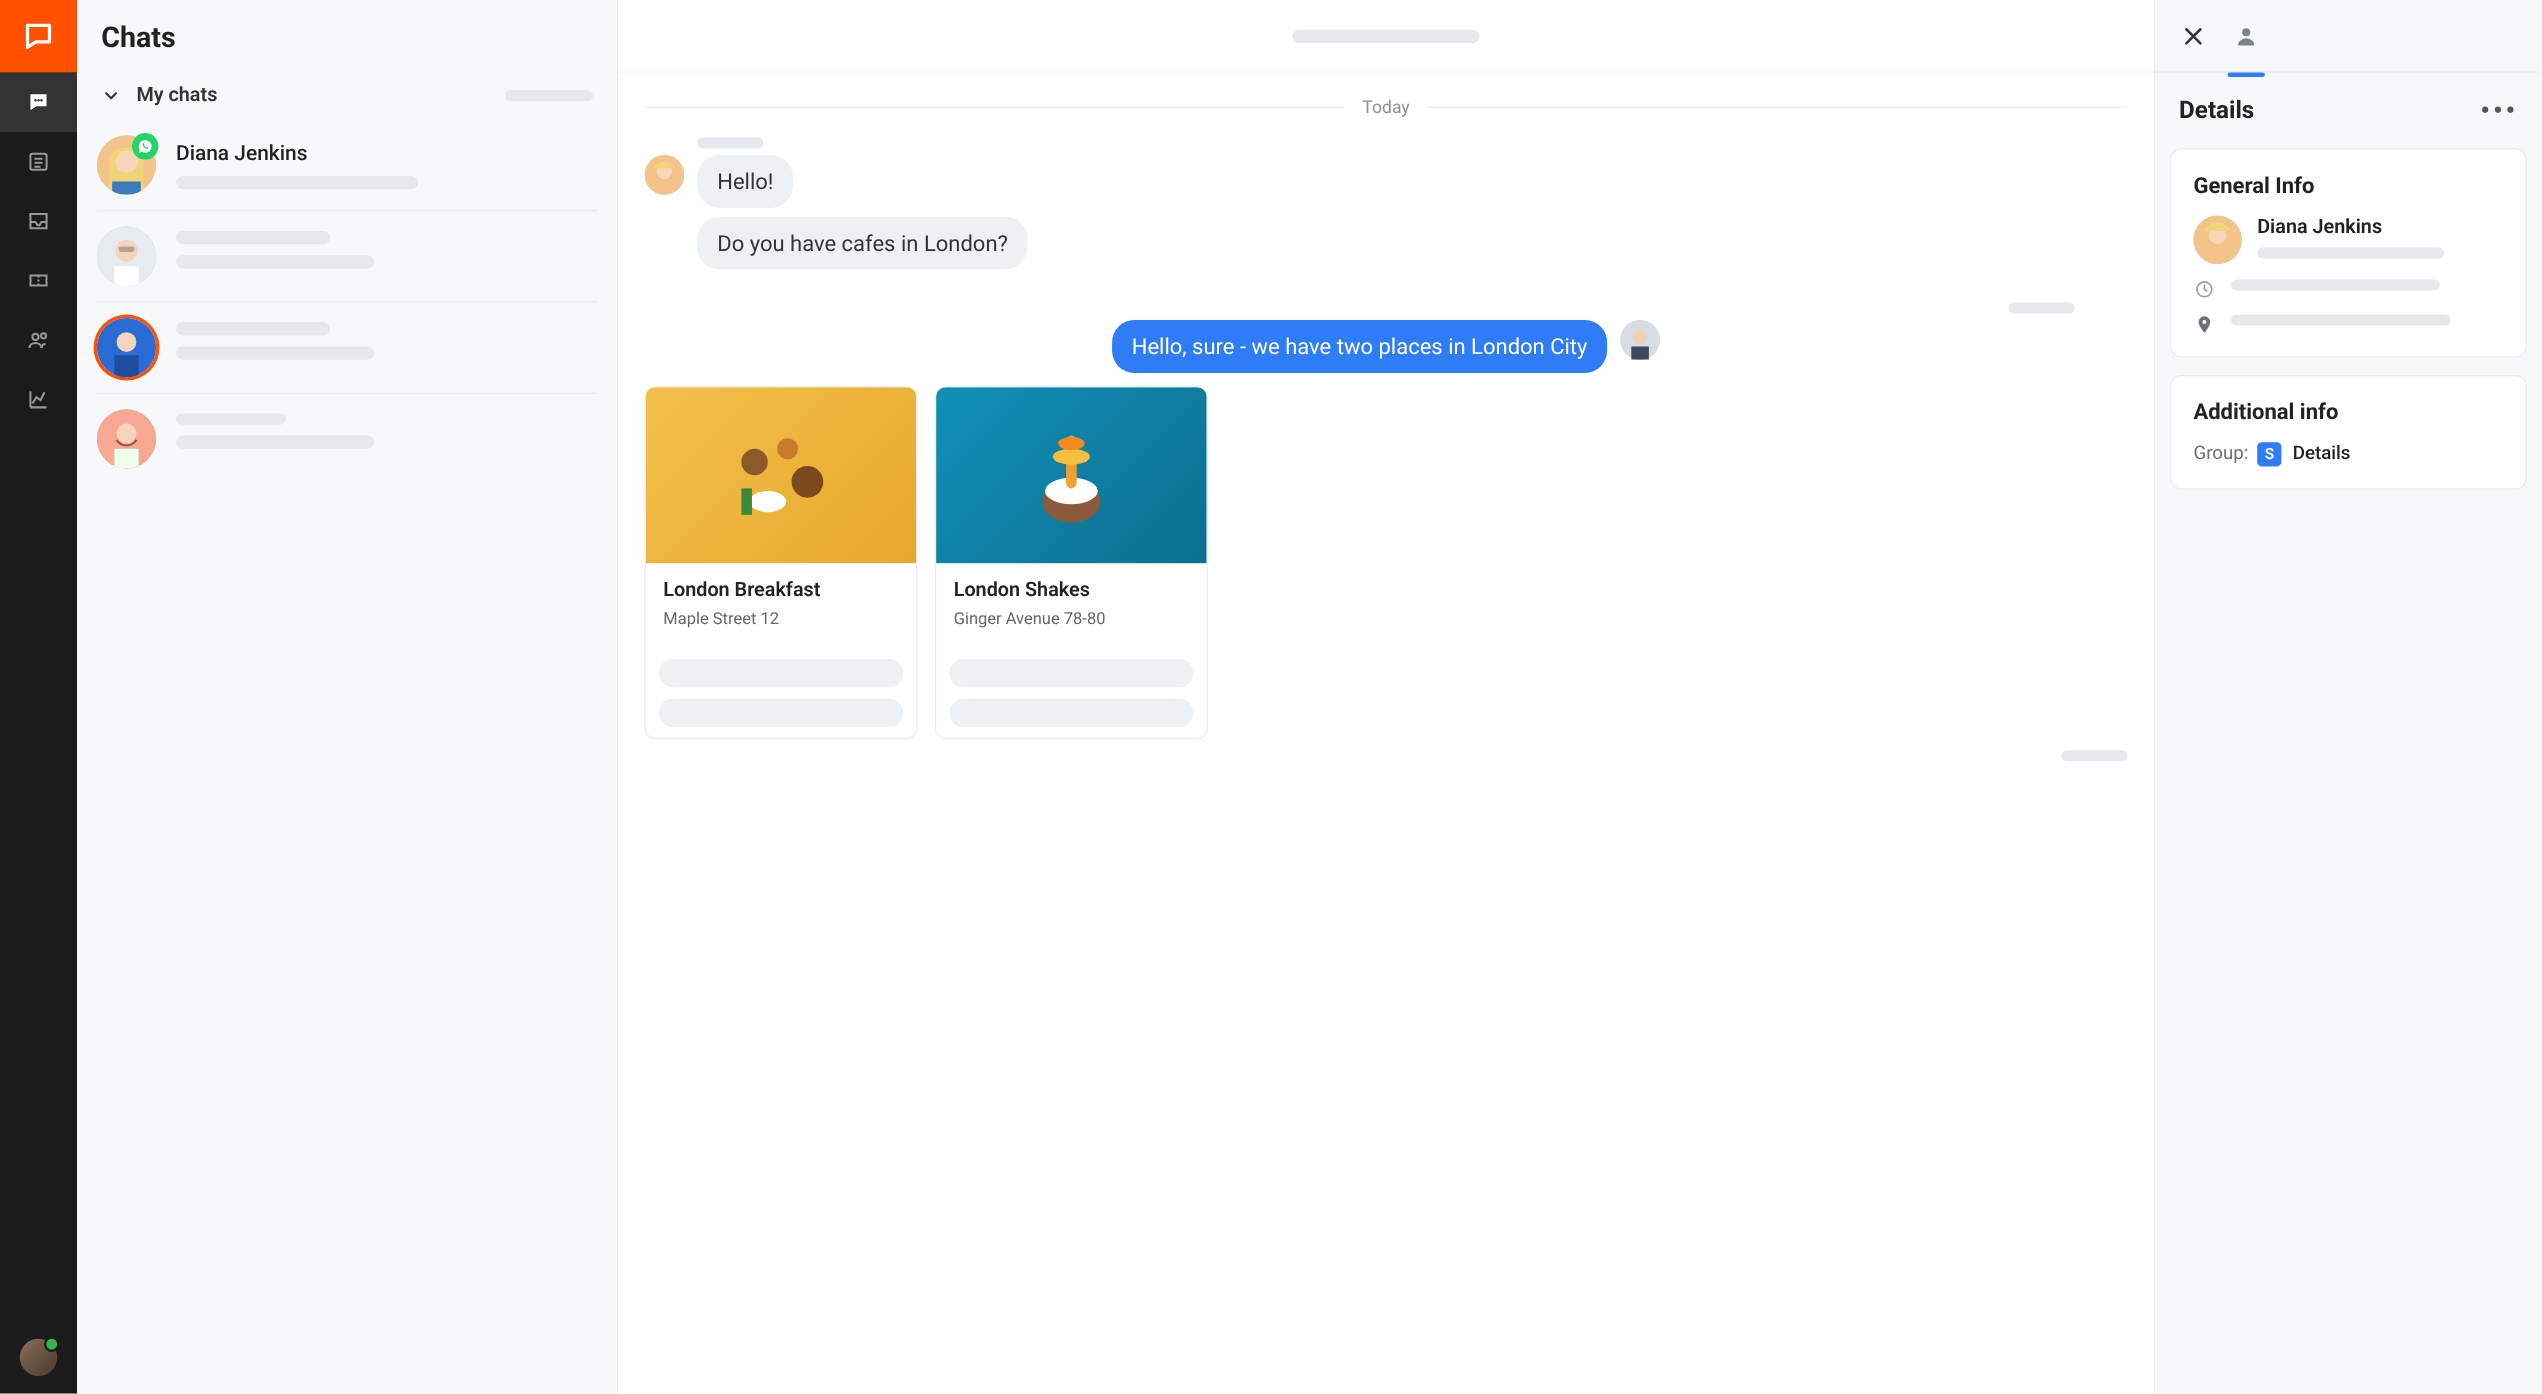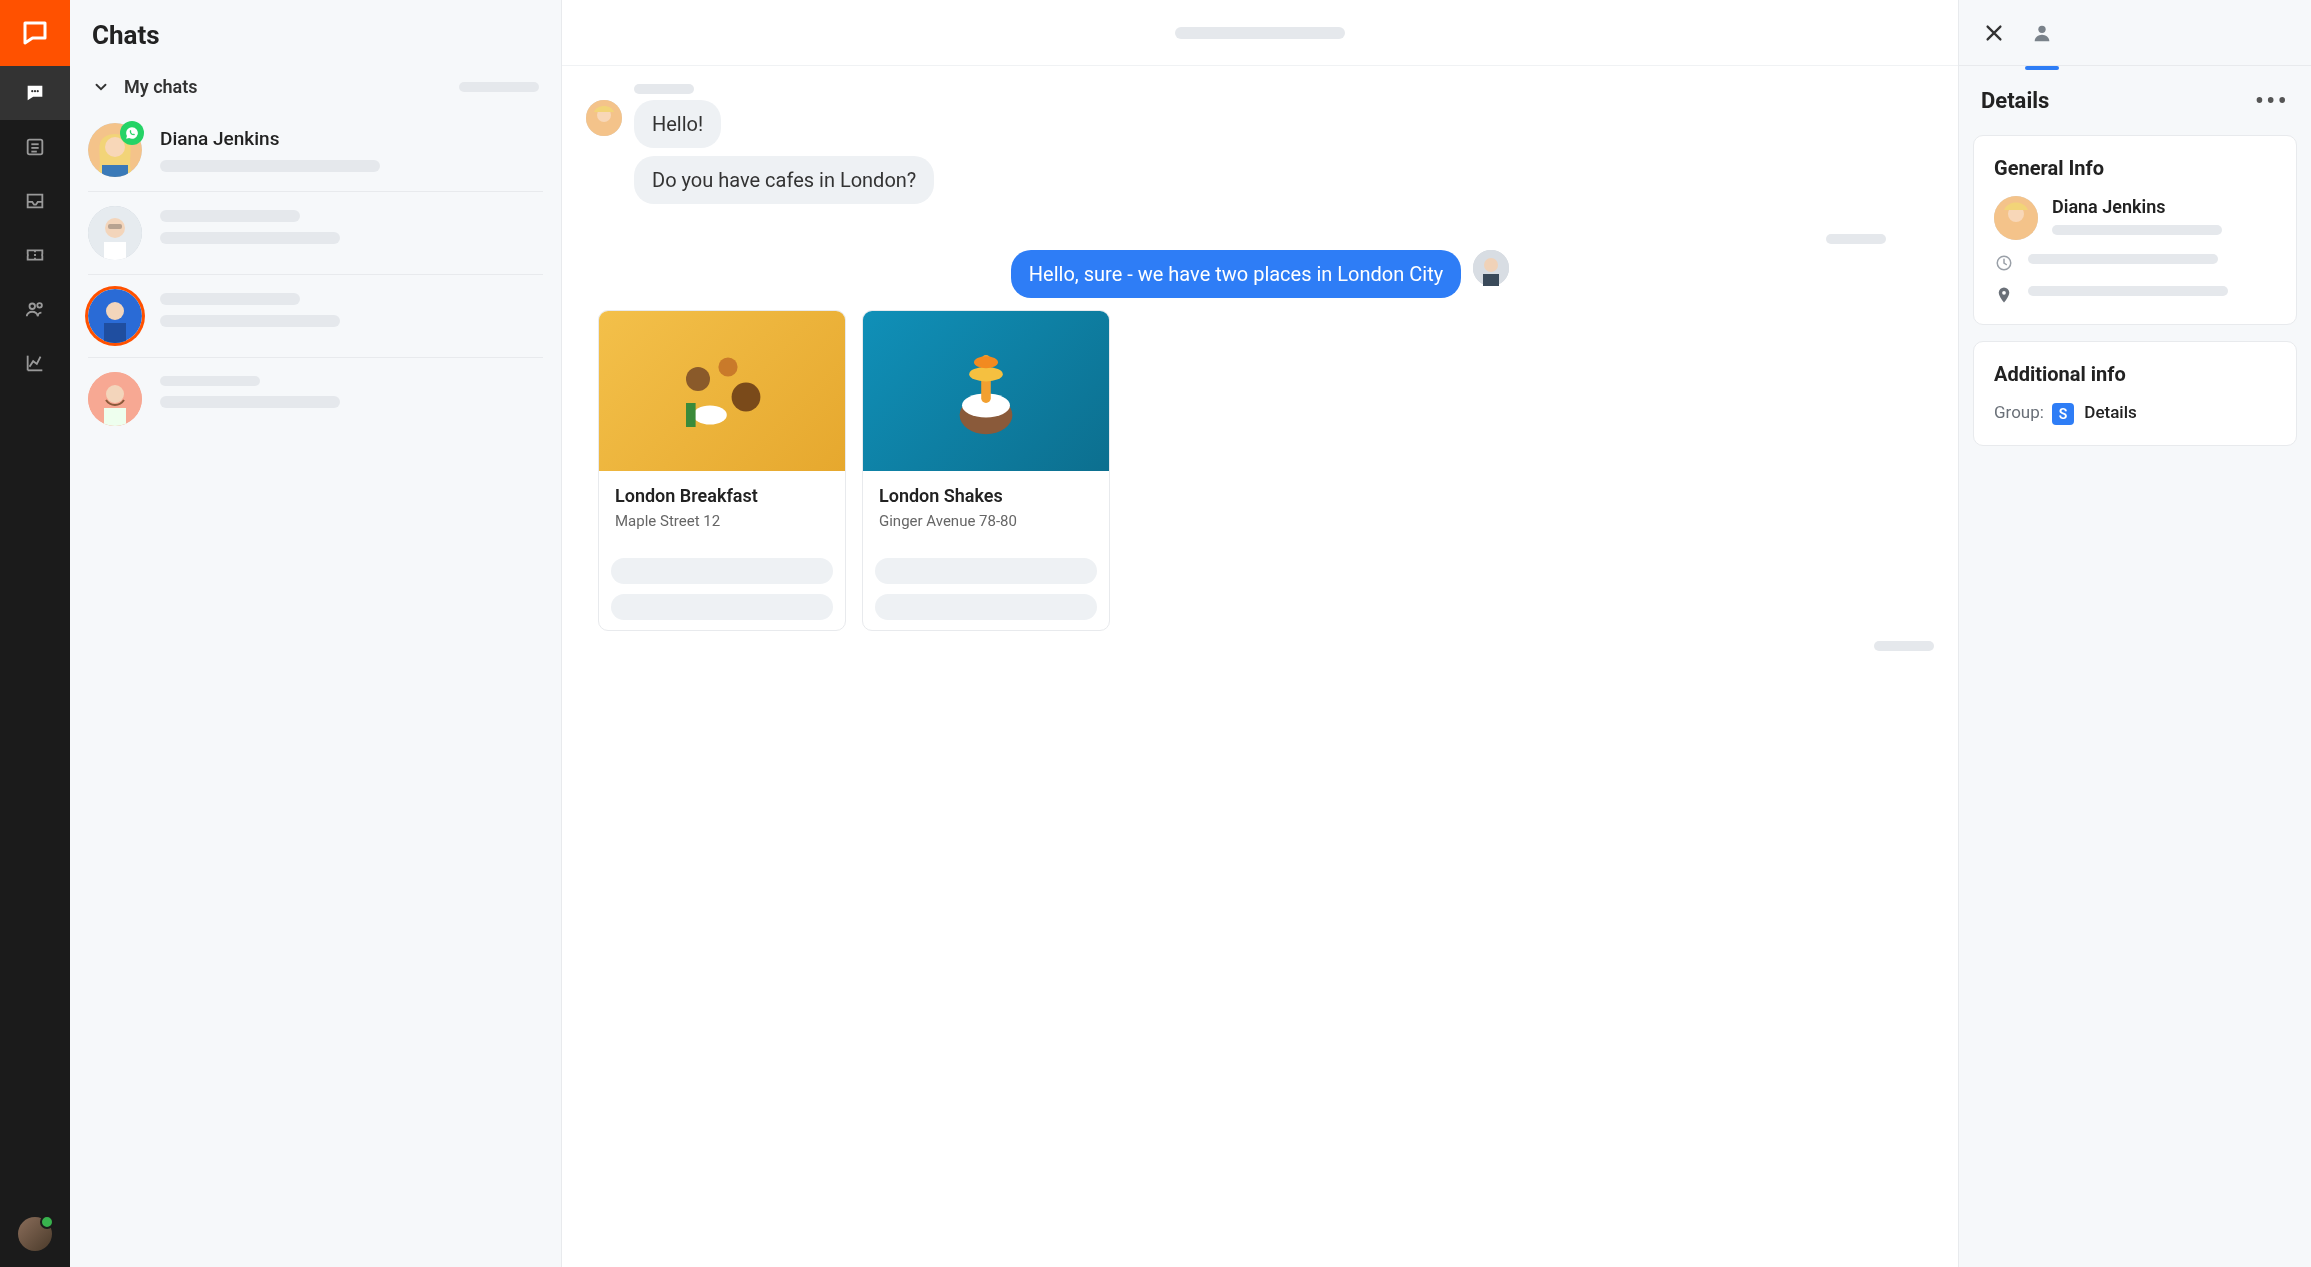--- a/index.html
+++ b/index.html
@@ -47,21 +47,21 @@
 .msg-row { display:flex; align-items:flex-start; gap:12px; margin-bottom:8px;}
 .msg-row.right { justify-content:center;}
 .msg-ava { width:36px; height:36px; border-radius:50%; background:#d0d6dc; flex-shrink:0;}
 .msg-col { display:flex; flex-direction:column; gap:8px; align-items:flex-start;}
 .msg-col.right { align-items:flex-end;}
 .bubble { padding:12px 18px; border-radius:20px; font-size:20px; max-width:520px;}
 .bubble.in { background:#eef1f4; color:#333;}
 .bubble.out { background:#2e7df6; color:#fff;}
 .time-skel { height:10px; width:60px; background:#e5e8ec; border-radius:5px; margin-left:48px; margin-bottom:6px;}
 
-.cards { display:flex; gap:16px; margin-top:12px; margin-left:12px; justify-content:flex-start; padding-left:0;}
+.cards { display:flex; gap:16px; margin-top:12px; margin-left:0; justify-content:flex-start; padding-left:0;}
 .card { width:248px; border:1px solid #e8eaed; border-radius:10px; overflow:hidden; background:#fff; cursor:pointer;}
 .card-img { height:160px; display:flex; align-items:center; justify-content:center;}
 .card-img.a { background:linear-gradient(135deg,#f3c04a,#e6a82e);}
 .card-img.b { background:linear-gradient(135deg,#1090b8,#0c6f8f);}
 .card-body { padding:14px 16px 18px;}
 .card-title { font-size:18px; font-weight:600; color:#222; margin-bottom:6px;}
 .card-sub { font-size:15px; color:#666;}
 .card-skel-btn { height:26px; border-radius:13px; background:#eef1f4; margin:10px 12px;}
 .post-skel { height:10px; width:60px; background:#e5e8ec; border-radius:5px; margin:10px 0 0 auto;}
 
@@ -230,20 +230,23 @@
       <div class="skel line2"></div>
     </div>
   </div>
 </div>
 
 <div class="col-conv">
   <div class="conv-header">
     <div class="skel"></div>
   </div>
   <div class="conv-body">
+    <div class="divider">
+        <span>Today</span>
+      </div>
 
     <div class="time-skel"></div>
     <div class="msg-row">
       <div class="msg-ava">
         <svg class="face" viewBox="0 0 36 36">
             <circle cx="18" cy="18" r="18" fill="#f4c38a"></circle>
             <circle cx="18" cy="15" r="7" fill="#f8d7b8"></circle>
             <path d="M8 12c3-8 17-8 20 0" fill="#f2d478"></path>
           </svg>
       </div>

